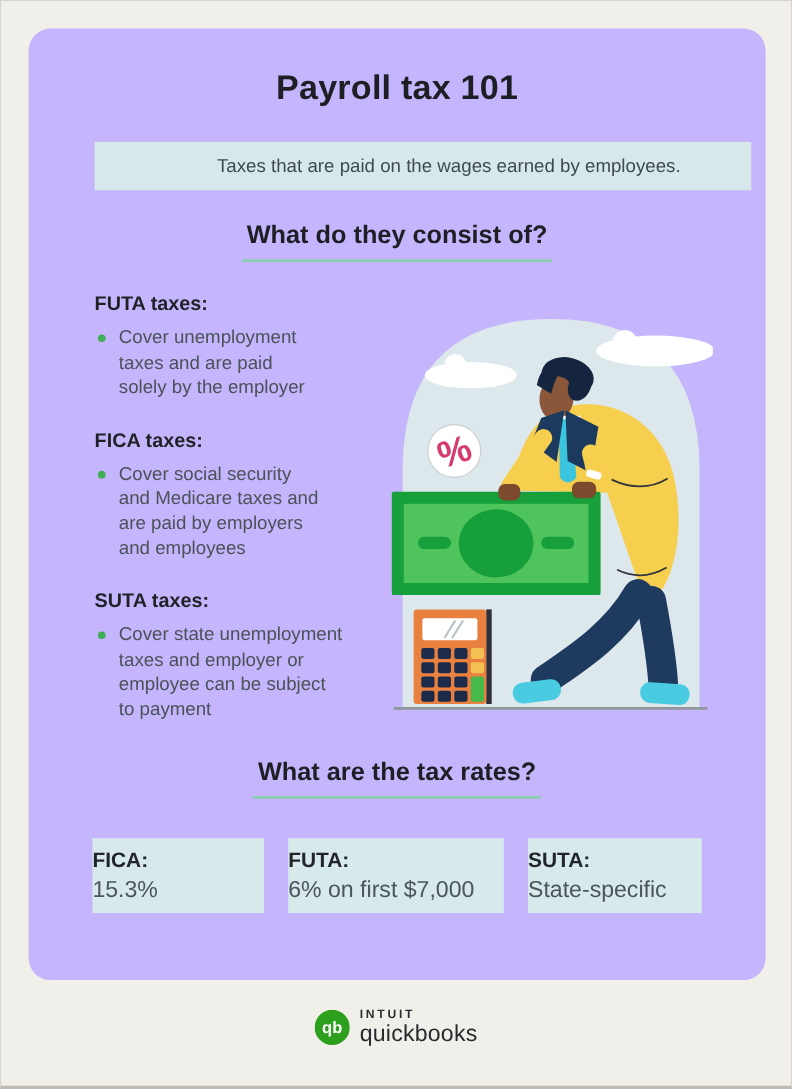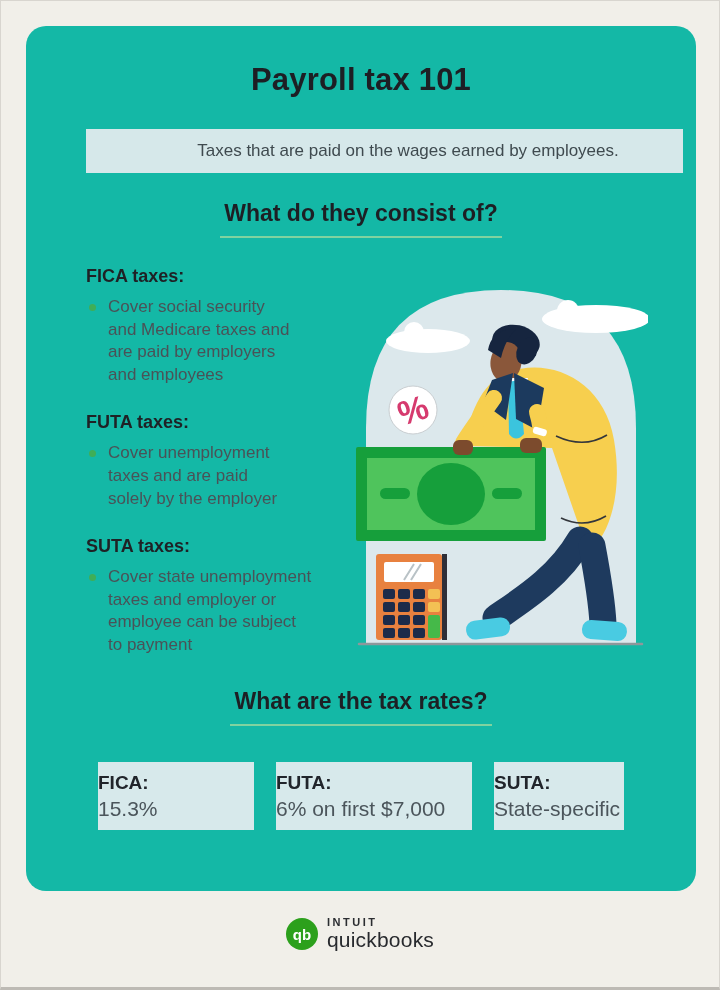--- a/index.html
+++ b/index.html
@@ -8,21 +8,21 @@
     background:#f1efe9;
     border:1px solid #d8d5cf;
     border-bottom:3px solid #bdbab4;
     box-sizing:border-box;
     font-family:"Liberation Sans", sans-serif;
     position:relative;
     overflow:hidden;
   }
   .card{
     position:absolute;left:25px;top:25px;width:670px;height:865px;
-    background:#14b8a6;border-radius:20px;
+    background:#c4b5fd;border-radius:20px;
   }
   .title{
     position:absolute;top:36px;left:0;width:100%;
     text-align:center;font-size:31px;font-weight:bold;color:#1d1f24;
     letter-spacing:0.2px;
   }
   .banner{
     position:absolute;top:103px;left:60px;width:550px;height:44px;
     background:#d6e8ea;display:flex;align-items:center;justify-content:center;
     font-size:17px;color:#3f4a4f;padding-left:47px;
@@ -47,21 +47,21 @@
   .rates-row{
     position:absolute;top:736px;left:58px;width:554px;
     display:flex;gap:22px;justify-content:center;
   }
   .rate-box{
     background:#d7e9eb;height:68px;display:flex;flex-direction:column;
     align-items:flex-start;justify-content:center;gap:3px;
   }
   .rate-box.b1{width:156px;}
   .rate-box.b2{width:196px;}
-  .rate-box.b3{width:130px;}
+  .rate-box.b3{width:158px;}
   .rate-label{font-size:19px;font-weight:bold;color:#21252b;}
   .rate-value{font-size:21px;color:#4b555b;}
   .footer{
     position:absolute;top:915px;left:0;width:100%;
     display:flex;align-items:center;justify-content:center;gap:9px;
   }
   .brand-text{display:flex;flex-direction:column;align-items:flex-start;}
   .brand-top{font-size:11px;font-weight:bold;letter-spacing:2.5px;color:#2b2d31;}
   .brand-bottom{font-size:21px;font-weight:normal;color:#282a2e;margin-top:0px;letter-spacing:0.2px;}
 </style>
@@ -74,37 +74,37 @@
 
   <div class="banner">
     <span>Taxes that are paid on the wages earned by employees.</span>
   </div>
 
   <div class="heading-wrap h-consist">
     <span class="heading">What do they consist of?</span>
   </div>
 
   <div class="left-col">
+    <div class="tax-group">
+      <div class="tax-label">FUTA taxes:</div>
+      <div class="bullet">
+        <span class="dot"></span>
+        <span class="bullet-text">Cover unemployment
+taxes and are paid
+solely by the employer</span>
+      </div>
+    </div>
     <div class="tax-group">
       <div class="tax-label">FICA taxes:</div>
       <div class="bullet">
         <span class="dot"></span>
         <span class="bullet-text">Cover social security
 and Medicare taxes and
 are paid by employers
 and employees</span>
-      </div>
-    </div>
-    <div class="tax-group">
-      <div class="tax-label">FUTA taxes:</div>
-      <div class="bullet">
-        <span class="dot"></span>
-        <span class="bullet-text">Cover unemployment
-taxes and are paid
-solely by the employer</span>
       </div>
     </div>
     <div class="tax-group">
       <div class="tax-label">SUTA taxes:</div>
       <div class="bullet">
         <span class="dot"></span>
         <span class="bullet-text">Cover state unemployment
 taxes and employer or
 employee can be subject
 to payment</span>

